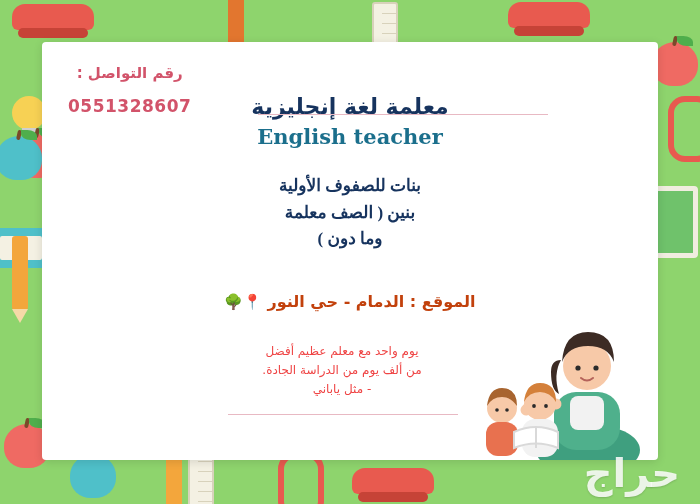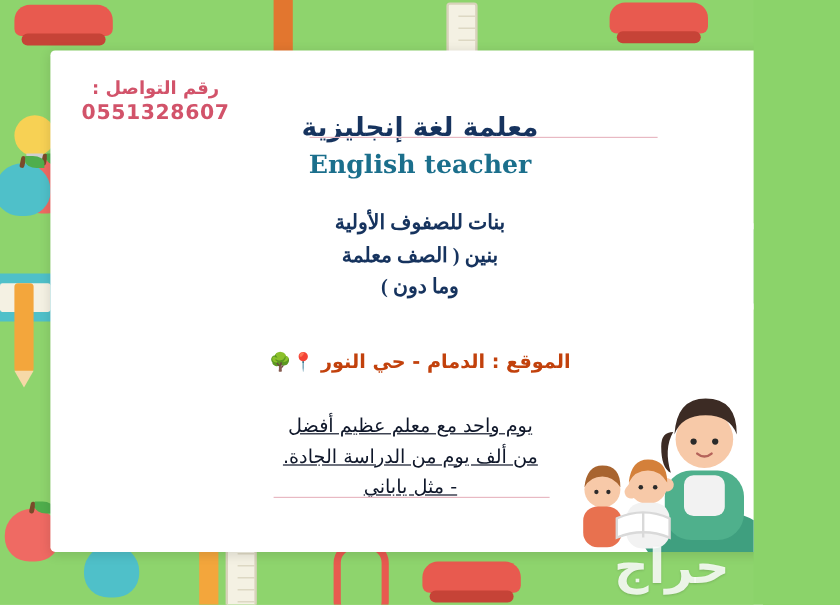--- a/index.html
+++ b/index.html
@@ -8,21 +8,21 @@
   }
   body {
     width: 700px;
     height: 504px;
     overflow: hidden;
     font-family: "DejaVu Sans", sans-serif;
     background: #8bd36a;
   }
   .poster {
     position: relative;
-    width: 628px;
+    width: 700px;
     height: 504px;
     background: #8ed46d;
     overflow: hidden;
   }
   
   .deco { position: absolute; }
   .apple {
     width: 46px; height: 44px;
     background: #ef6a63;
     border-radius: 50% 50% 45% 45%;
@@ -145,21 +145,21 @@
     color: #d2536a;
     font-size: 15px;
     font-weight: bold;
     font-family: "DejaVu Sans", sans-serif;
   }
   .contact .number {
     color: #d2536a;
     font-size: 17px;
     font-weight: bold;
     letter-spacing: 0.5px;
-    margin-top: 2px;
+    margin-top: 14px;
     font-family: "DejaVu Sans", sans-serif;
   }
   .title-ar {
     position: absolute;
     top: 52px;
     left: 0; right: 0;
     text-align: center;
     direction: rtl;
     color: #16335e;
     font-size: 22px;
@@ -207,24 +207,23 @@
     font-weight: bold;
   }
   .location .pin { font-size: 15px; }
   .quote {
     position: absolute;
     top: 300px;
     left: 150px;
     width: 300px;
     text-align: center;
     direction: rtl;
-    color: #0f172a;
-    font-size: 16px;
+    color: #ef4444;
+    font-size: 12px;
     line-height: 1.6;
-    text-decoration: underline;
   }
   .quote-rule {
     position: absolute;
     top: 372px;
     left: 186px;
     width: 230px;
     height: 1px;
     background: #e8b9c3;
   }
   

